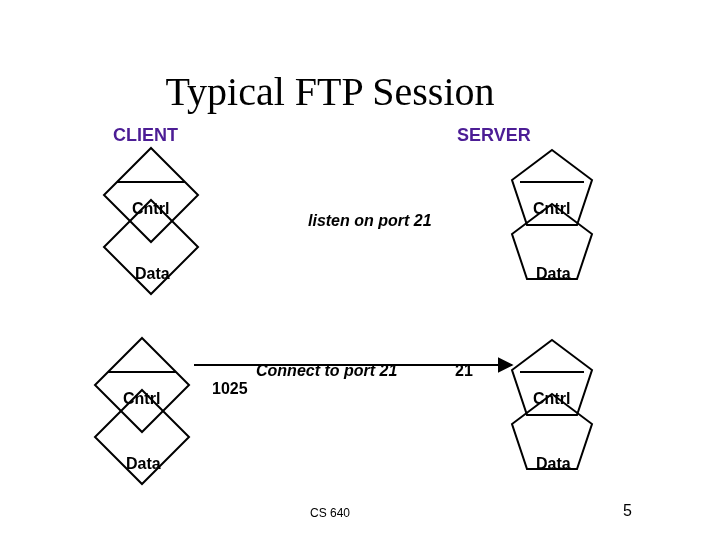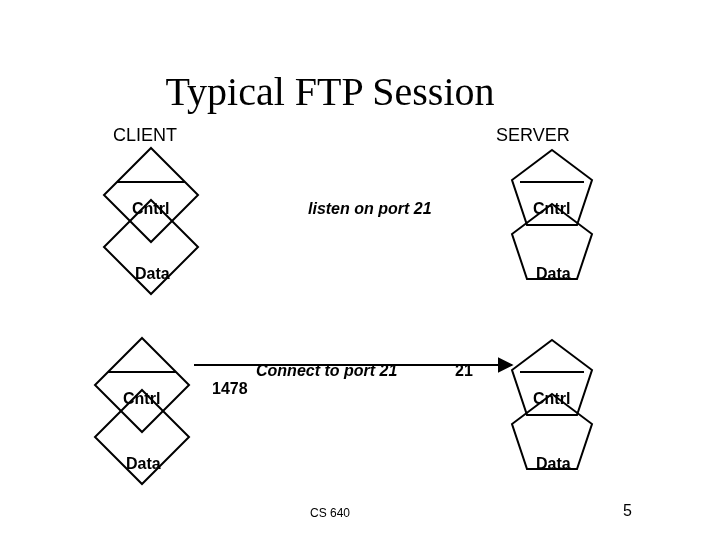--- a/index.html
+++ b/index.html
@@ -21,23 +21,23 @@
     top: 68px;
     left: 0;
     right: 0;
     text-align: center;
     font-family: "Times New Roman", Times, serif;
     font-size: 40px;
     color: #000;
   }
   .label {
     position: absolute;
-    font-weight: normal;
+    font-weight: bold;
     font-size: 18px;
-    color: #000000;
+    color: #4c1d95;
   }
   .plain {
     position: absolute;
     font-weight: bold;
     font-size: 16px;
     color: #000;
     margin-top: 40px;
   }
   .ital {
     font-style: italic;
@@ -65,21 +65,21 @@
   }
 </style>
 </head>
 <body>
 
 <div class="stage">
 
   <div class="title">Typical FTP Session</div>
 
   <div class="label" style="left:113px; top:125px;">CLIENT</div>
-  <div class="label" style="left:457px; top:125px;margin-left:39px;">SERVER</div>
+  <div class="label" style="left:457px; top:125px;">SERVER</div>
 
   <svg class="shapes" viewBox="0 0 720 540">
 
     <defs>
       <marker id="arrow" viewBox="0 0 10 10" refX="9" refY="5" markerWidth="8" markerHeight="8" orient="auto-start-reverse">
         <path d="M 0 0 L 10 5 L 0 10 z" fill="#000"></path>
       </marker>
     </defs>
 
     <g>
@@ -122,22 +122,22 @@
 
   <div class="plain" style="left:123px; top:350px;">Cntrl</div>
   <div class="plain" style="left:126px; top:415px;">Data</div>
 
   <div class="plain" style="left:533px; top:160px;">Cntrl</div>
   <div class="plain" style="left:536px; top:225px;">Data</div>
 
   <div class="plain" style="left:533px; top:350px;">Cntrl</div>
   <div class="plain" style="left:536px; top:415px;">Data</div>
 
-  <div class="plain ital" style="left:308px; top:160px;">listen on port 21</div>
+  <div class="plain ital" style="left:308px; top:172px;">listen on port 21</div>
   <div class="plain ital" style="left:256px; top:322px;">Connect to port 21</div>
 
-  <div class="plain" style="left:212px; top:340px;">1478</div>
+  <div class="plain" style="left:212px; top:340px;">1025</div>
   <div class="plain" style="left:455px; top:322px;">21</div>
 
   <div class="footer-center">CS 640</div>
   <div class="footer-right">5</div>
 
 </div>
 
 </body></html>

